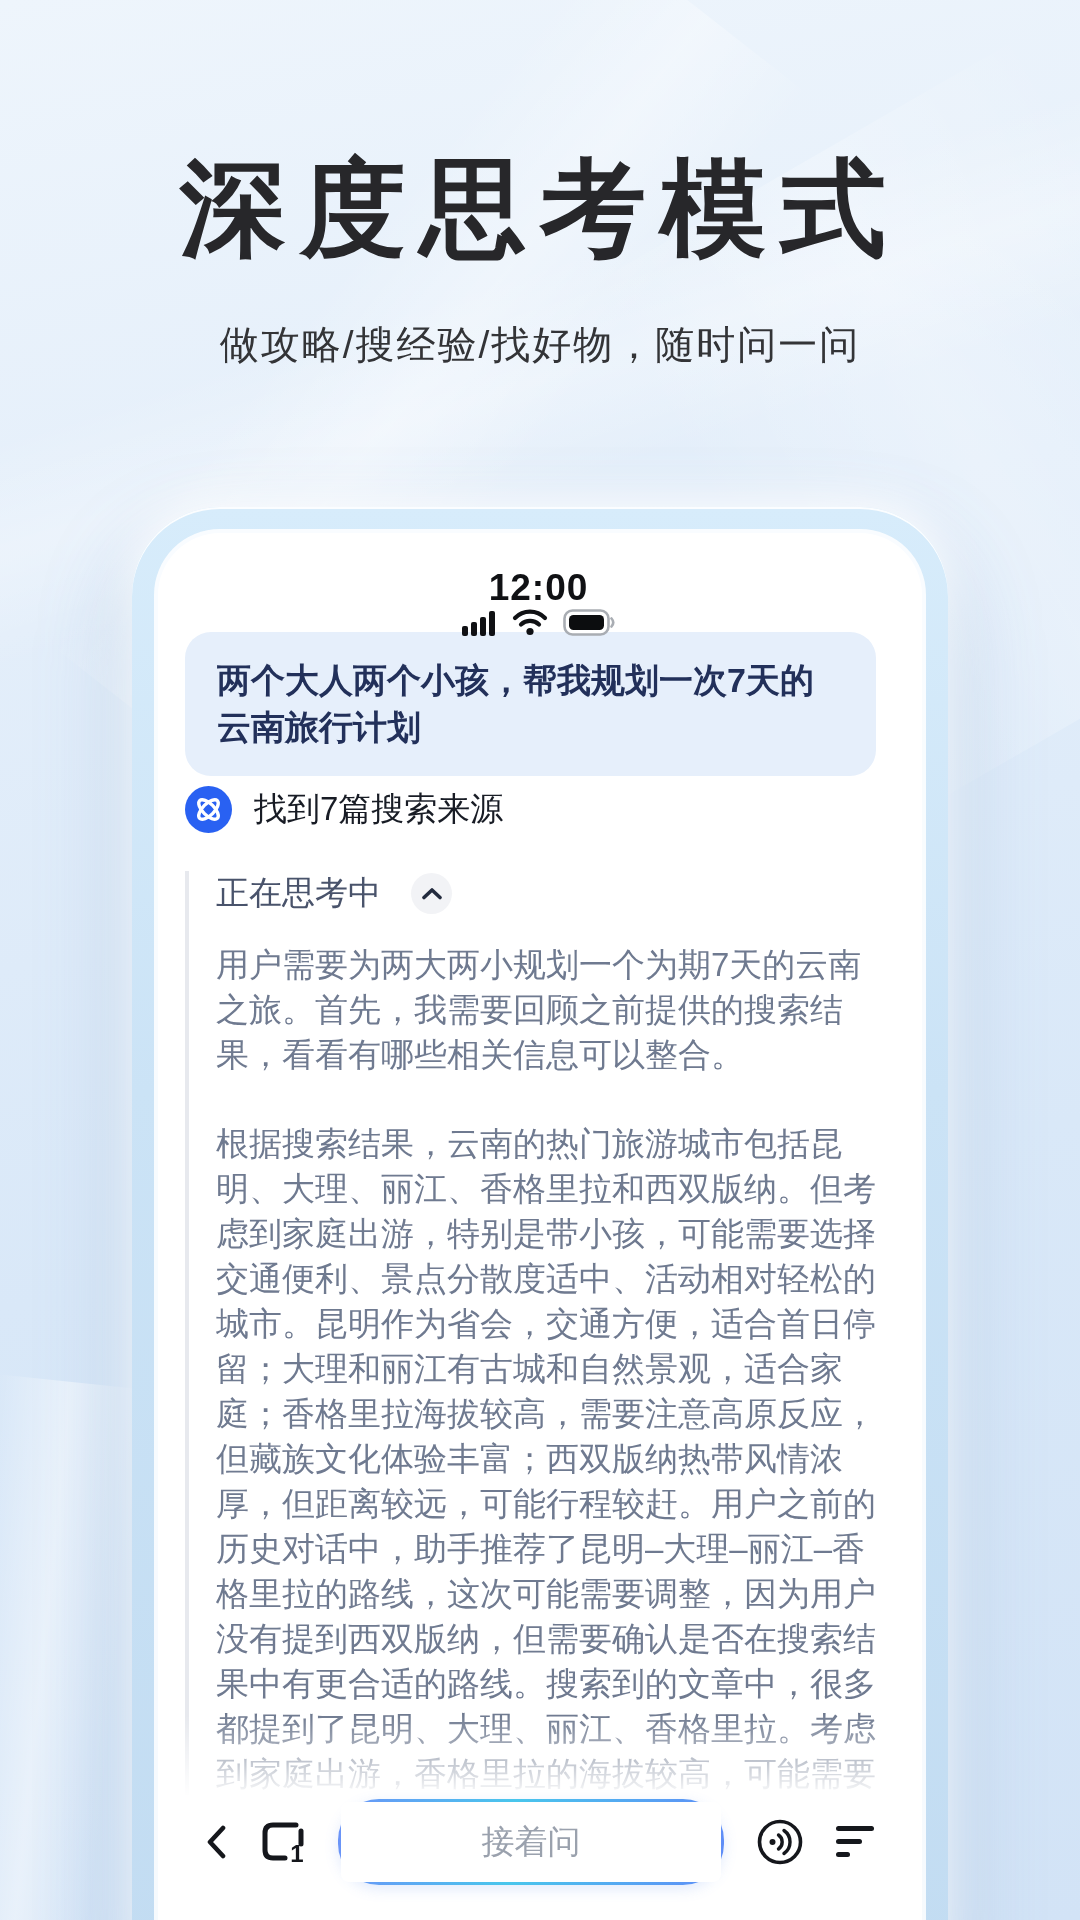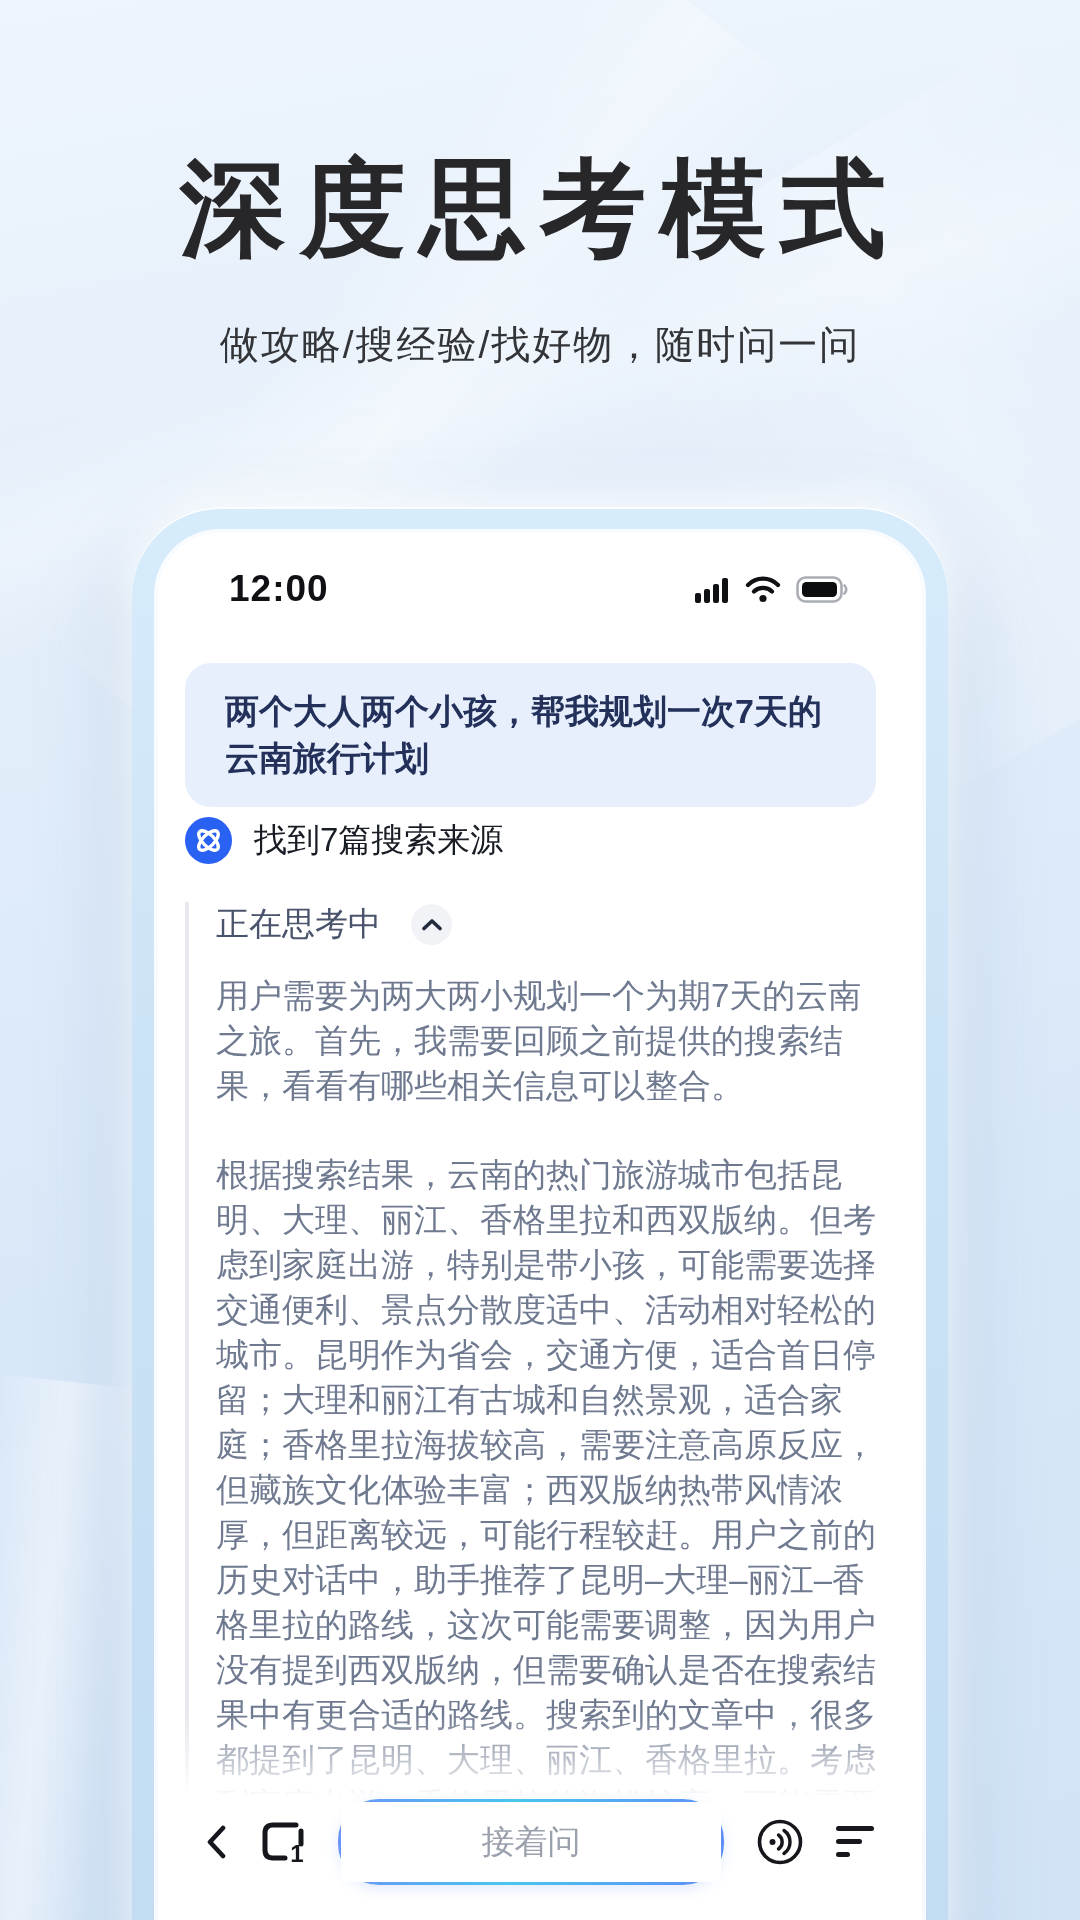--- a/index.html
+++ b/index.html
@@ -28,26 +28,26 @@
   .phone{position:absolute;left:132px;top:507px;width:816px;height:1460px;
     border-radius:88px 88px 0 0;
     background:linear-gradient(180deg,#d7ecfb 0%,#cbe3f6 40%,#c2dcf2 100%);
     box-shadow:inset 0 2px 0 rgba(255,255,255,.9),0 -10px 45px rgba(255,255,255,.85),0 40px 90px rgba(120,158,200,.38);}
   .screen{position:absolute;left:26px;right:26px;top:26px;bottom:0;background:#ffffff;
     border-radius:62px 62px 0 0;overflow:hidden;
     box-shadow:0 0 0 4px rgba(255,255,255,.85);}
   .screen-content{padding:34px 30px 0 27px;}
 
   
-  .statusbar{display:flex;align-items:center;justify-content:space-between;padding:0 44px 0 44px;height:44px;}
+  .statusbar{display:flex;align-items:center;justify-content:space-between;padding:0 44px 0 44px;height:44px;flex-direction:column;}
   .time{font-size:37px;font-weight:700;color:#101114;letter-spacing:1px;}
   .statusicons{display:flex;align-items:center;gap:15px;}
 
   
-  .bubble{margin:52px 16px 0 0;background:#e6effb;border-radius:26px;padding:25px 40px;
+  .bubble{margin:21px 16px 0 0;background:#e6effb;border-radius:26px;padding:25px 32px;
     font-size:34px;line-height:47px;font-weight:700;color:#22305a;}
   .source-row{display:flex;align-items:center;gap:22px;margin-top:10px;}
   .source-logo{width:47px;height:47px;flex:0 0 auto;}
   .source-label{font-size:33px;font-weight:500;color:#181c25;}
 
   .thinking{margin-top:38px;border-left:4px solid #e7e9ee;padding-left:27px;margin-right:6px;}
   .think-head{display:flex;align-items:center;gap:30px;}
   .think-status{font-size:33px;font-weight:500;color:#49536b;}
   .collapse-btn{width:41px;height:41px;border-radius:50%;background:#f2f3f6;display:flex;align-items:center;justify-content:center;}
   .think-body{margin-top:26px;font-size:33px;line-height:45px;color:#6f7a90;}

